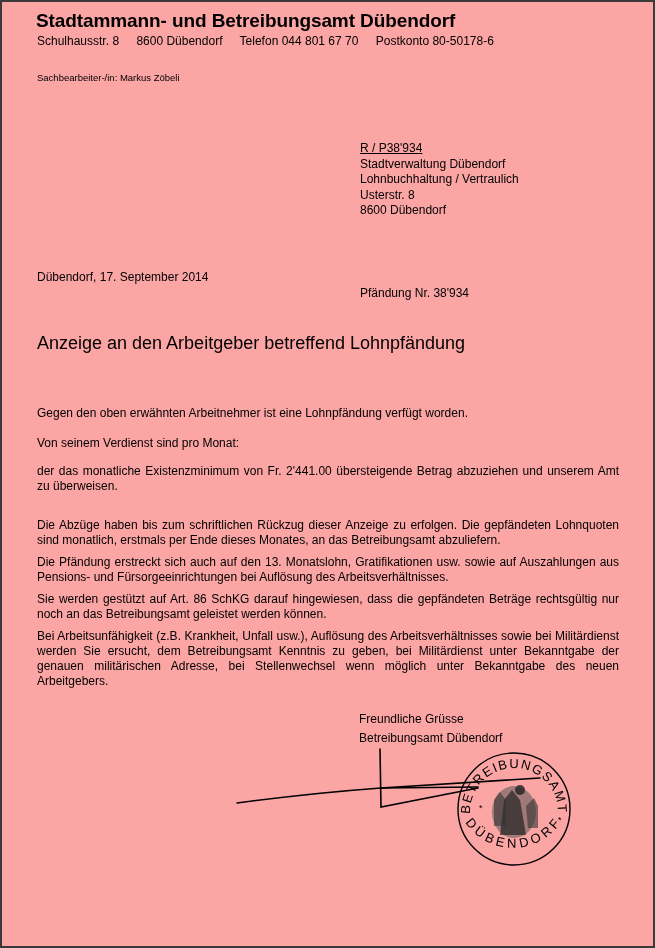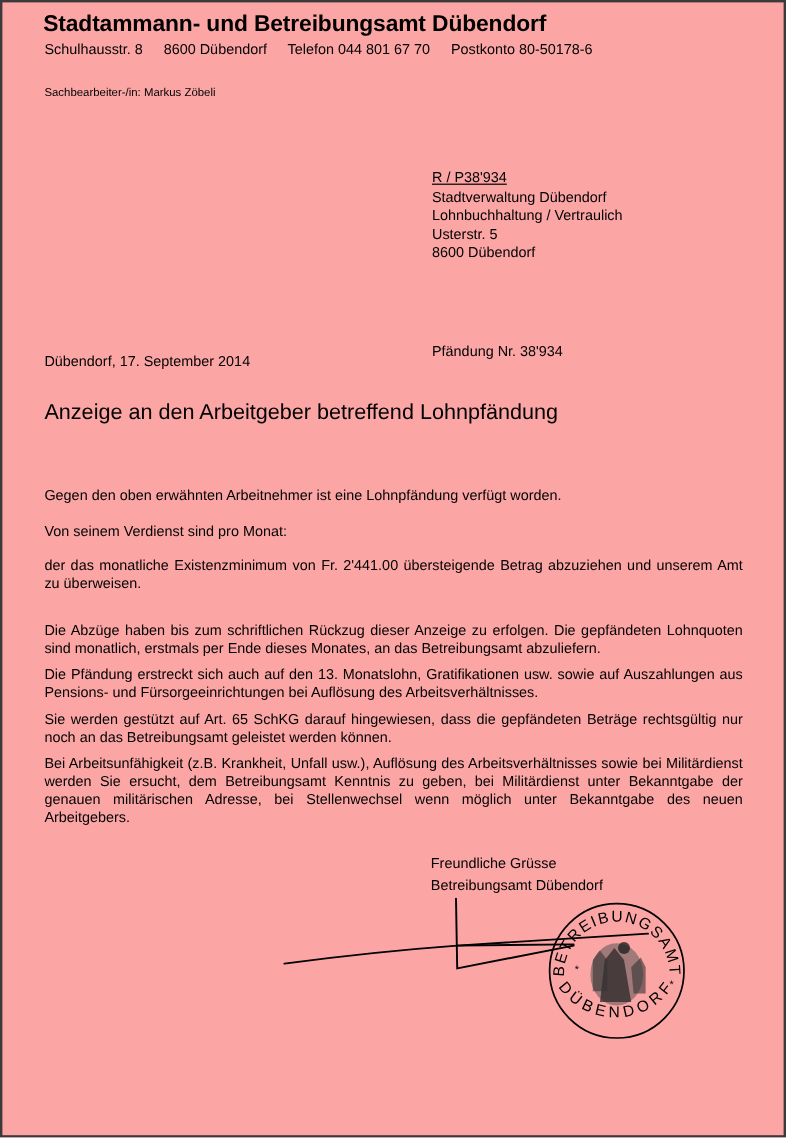--- a/index.html
+++ b/index.html
@@ -12,21 +12,21 @@
       font-family: "Liberation Sans", sans-serif;
       color: #000;
     }
     .abs { position: absolute; white-space: nowrap; }
     .org-title { left: 34px; top: 8px; font-size: 19px; font-weight: bold; letter-spacing: -0.1px; }
     .org-line { left: 35px; top: 32px; font-size: 12px; word-spacing: 0; }
     .org-line span { margin-right: 14px; }
     .clerk { left: 35px; top: 70px; font-size: 9.5px; }
     .address { left: 358px; top: 139px; font-size: 12px; line-height: 15.5px; }
     .address .ref { text-decoration: underline; }
-    .date { left: 35px; top: 292px; font-size: 12px; }
+    .date { left: 35px; top: 268px; font-size: 12px; }
     .pnr { left: 358px; top: 284px; font-size: 12px; }
     .subject { left: 35px; top: 331px; font-size: 18px; font-weight: normal; }
     .employee { left: 35px; top: 364px; font-size: 12px; line-height: 14.5px; }
     .para {
       position: absolute; left: 35px; width: 582px;
       font-size: 12px; line-height: 15px; text-align: justify;
     }
     .p1 { top: 404px; }
     .p2 { top: 434px; }
     .p3 { top: 462px; }
@@ -49,36 +49,36 @@
     <span>Telefon 044 801 67 70</span>
     <span>Postkonto 80-50178-6</span>
   </div>
 
   <div class="abs clerk">Sachbearbeiter-/in: Markus Zöbeli</div>
 
   <div class="abs address">
     <div class="ref">R  / P38'934</div>
     <div>Stadtverwaltung Dübendorf</div>
     <div>Lohnbuchhaltung / Vertraulich</div>
-    <div>Usterstr. 5</div>
+    <div>Usterstr. 8</div>
     <div>8600 Dübendorf</div>
   </div>
 
   <div class="abs date">Dübendorf, 17. September 2014</div>
   <div class="abs pnr">Pfändung Nr. 38'934</div>
 
   <div class="abs subject">Anzeige an den Arbeitgeber betreffend Lohnpfändung</div>
 
 
   <div class="para p2">Von seinem Verdienst sind pro Monat:</div>
   <div class="para p1">Gegen den oben erwähnten Arbeitnehmer ist eine Lohnpfändung verfügt worden.</div>
   <div class="para p3">der das monatliche Existenzminimum von Fr. 2'441.00 übersteigende Betrag abzuziehen und unserem Amt zu überweisen.</div>
   <div class="para p4">Die Abzüge haben bis zum schriftlichen Rückzug dieser Anzeige zu erfolgen. Die gepfändeten Lohnquoten sind monatlich, erstmals per Ende dieses Monates, an das Betreibungsamt abzuliefern.</div>
   <div class="para p5">Die Pfändung erstreckt sich auch auf den 13. Monatslohn, Gratifikationen usw. sowie auf Auszahlungen aus Pensions- und Fürsorgeeinrichtungen bei Auflösung des Arbeitsverhältnisses.</div>
-  <div class="para p6">Sie werden gestützt auf Art. 65 SchKG darauf hingewiesen, dass die gepfändeten Beträge rechtsgültig nur noch an das Betreibungsamt geleistet werden können.</div>
+  <div class="para p6">Sie werden gestützt auf Art. 86 SchKG darauf hingewiesen, dass die gepfändeten Beträge rechtsgültig nur noch an das Betreibungsamt geleistet werden können.</div>
   <div class="para p7">Bei Arbeitsunfähigkeit (z.B. Krankheit, Unfall usw.), Auflösung des Arbeitsverhältnisses sowie bei Militärdienst werden Sie ersucht, dem Betreibungsamt Kenntnis zu geben, bei Militärdienst unter Bekanntgabe der genauen militärischen Adresse, bei Stellenwechsel wenn möglich unter Bekanntgabe des neuen Arbeitgebers.</div>
 
   <div class="abs closing">
     <div>Freundliche Grüsse</div>
     <div>Betreibungsamt Dübendorf</div>
   </div>
 </div>
 
 <svg class="sig" viewBox="0 0 655 948">
   <g>

